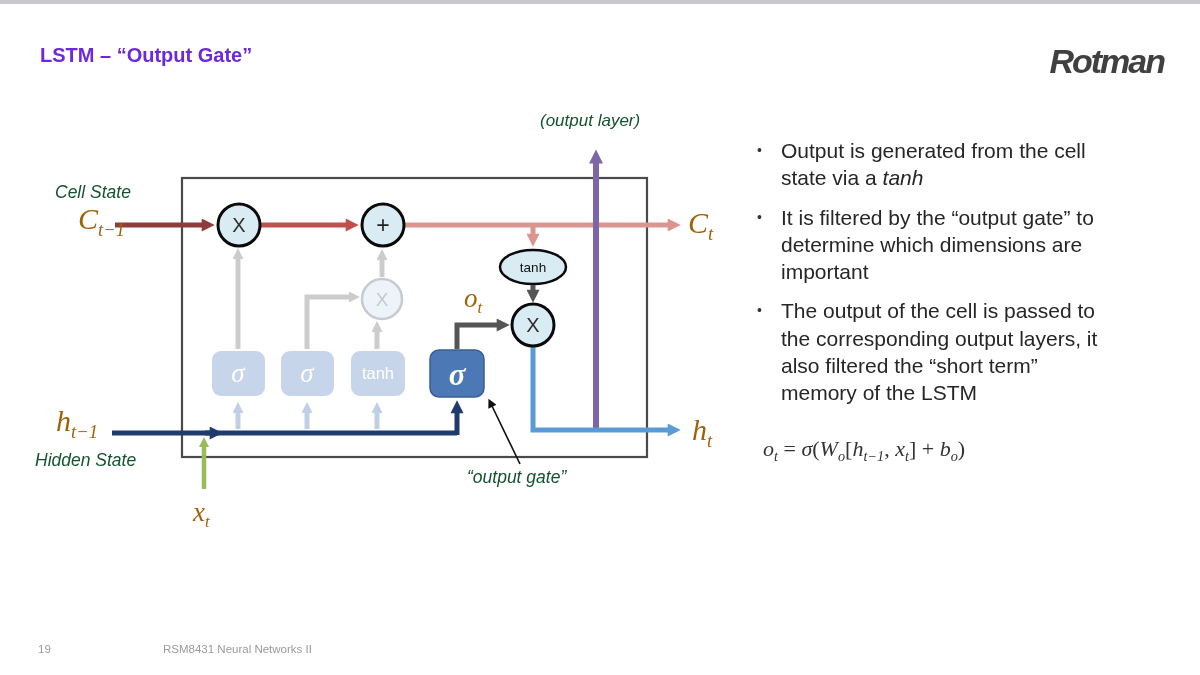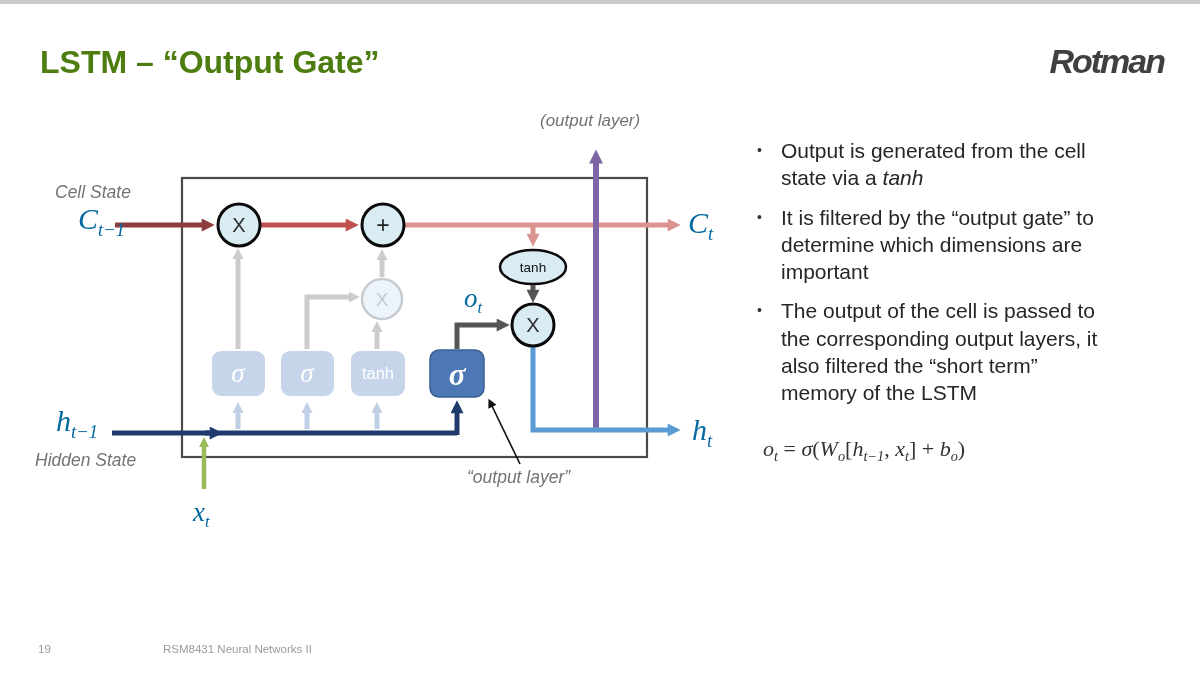--- a/index.html
+++ b/index.html
@@ -1,28 +1,28 @@
 <!DOCTYPE html>
 <html><head>
 <meta charset="utf-8">
 <style>
   html,body{margin:0;padding:0;background:#ffffff;}
   .slide{position:relative;width:1200px;height:675px;background:#ffffff;overflow:hidden;
          font-family:"Liberation Sans",sans-serif;}
   .topbar{position:absolute;left:0;top:0;width:1200px;height:4px;background:#c9c9cd;}
 
-  .title{position:absolute;left:40px;top:44px;margin:0;font-size:32px;font-weight:bold;
-         color:#4d7c0f;letter-spacing:0;}
+  .title{position:absolute;left:40px;top:44px;margin:0;font-size:20px;font-weight:bold;
+         color:#6d28d9;letter-spacing:0;}
   .logo{position:absolute;top:42px;right:36px;font-size:34px;font-weight:bold;
         font-style:italic;letter-spacing:-2px;color:#404040;}
 
   
-  .dlabel{position:absolute;color:#737373;}
+  .dlabel{position:absolute;color:#14532d;}
   .it-sans{font-style:italic;font-size:17.5px;}
-  .math{font-family:"Liberation Serif",serif;font-style:italic;font-size:30px;color:#0369a1;}
+  .math{font-family:"Liberation Serif",serif;font-style:italic;font-size:30px;color:#a16207;}
   .math sub{font-size:0.62em;font-style:italic;}
   .math-sm{font-size:27px;}
 
   .dsvg{position:absolute;left:0;top:0;}
   .svgtxt{font-family:"Liberation Sans",sans-serif;text-anchor:middle;}
   .t-node{font-size:20px;fill:#2f2f2f;}
   .t-add{font-size:23px;fill:#222;}
   .t-oval{font-size:13.5px;fill:#111;}
   .t-x3{font-size:19px;fill:#c3c9cf;}
   .t-gate-sigma{font-family:"Liberation Serif",serif;font-style:italic;font-size:27px;fill:#ffffff;text-anchor:middle;}
@@ -156,21 +156,21 @@
 
   <div class="dlabel it-sans" style="left:55px;top:182px;text-align:center;">Cell State</div>
   <div class="dlabel math" style="left:78px;top:202px;"><i>C</i><sub>t−1</sub></div>
   <div class="dlabel it-sans" style="left:540px;top:111px;font-size:17px;">(output layer)</div>
   <div class="dlabel math" style="left:688px;top:206px;"><i>C</i><sub>t</sub></div>
   <div class="dlabel math math-sm" style="left:464px;top:283px;"><i>o</i><sub>t</sub></div>
   <div class="dlabel math" style="left:56px;top:404px;"><i>h</i><sub>t−1</sub></div>
   <div class="dlabel it-sans" style="left:35px;top:450px;">Hidden State</div>
   <div class="dlabel math" style="left:692px;top:413px;"><i>h</i><sub>t</sub></div>
   <div class="dlabel math math-sm" style="left:193px;top:497px;"><i>x</i><sub>t</sub></div>
-  <div class="dlabel it-sans" style="left:467px;top:467px;">“output layer”</div>
+  <div class="dlabel it-sans" style="left:467px;top:467px;">“output gate”</div>
 
   <div class="bullets">
     <div class="bullet">
       <span class="dot">•</span>
       <span class="txt"><span>Output is generated from the cell state via a </span><i>tanh</i></span>
     </div>
     <div class="bullet">
       <span class="dot">•</span>
       <span class="txt">It is filtered by the “output gate” to determine which dimensions are important</span>
     </div>

